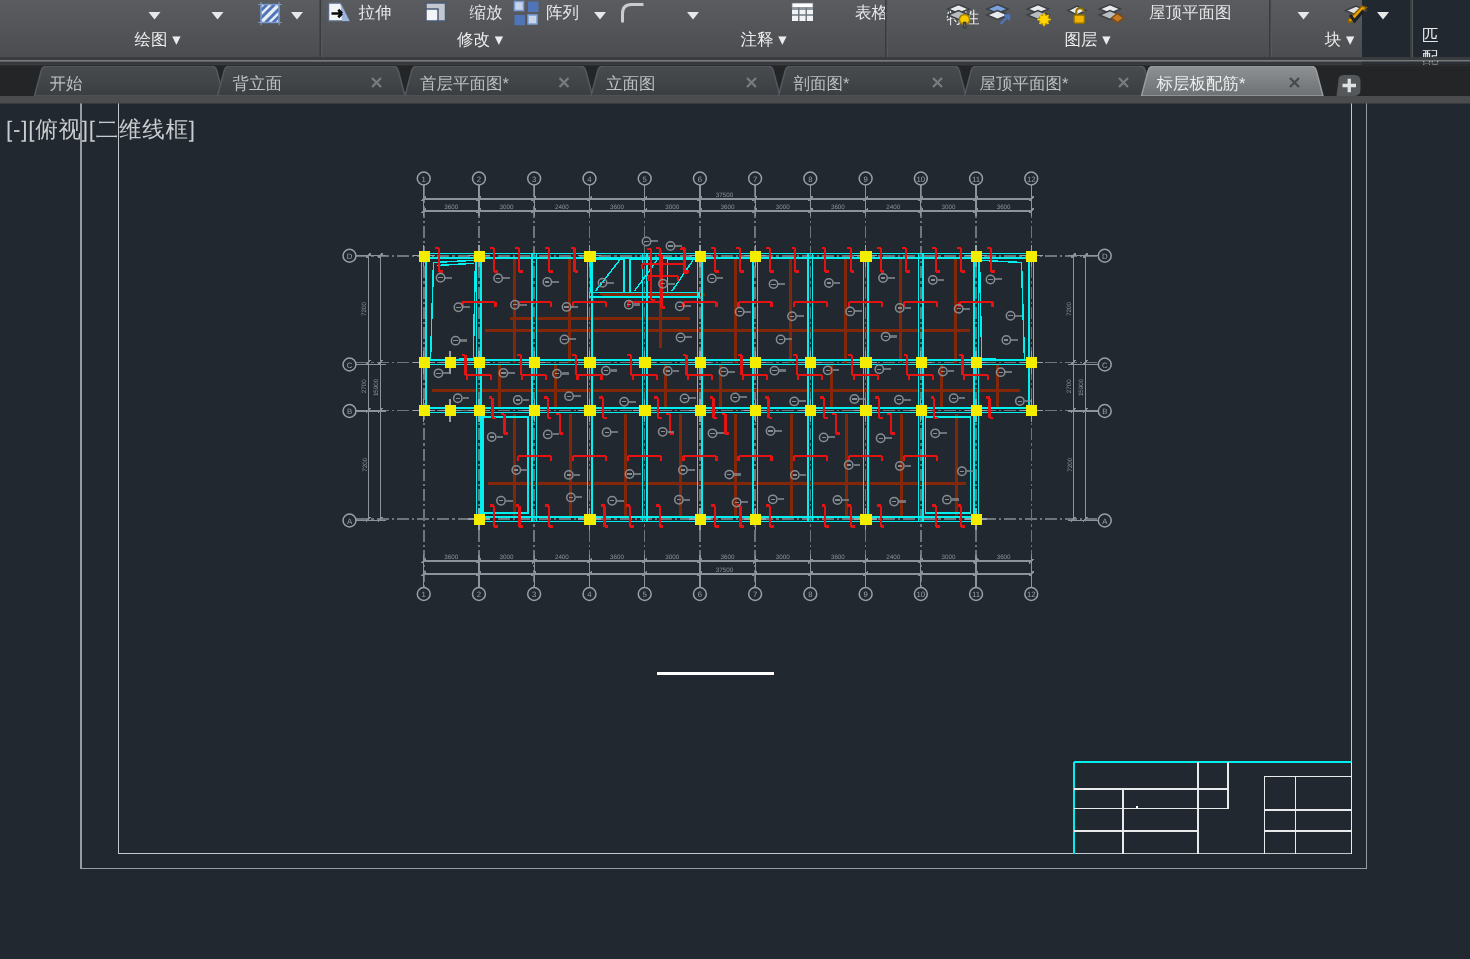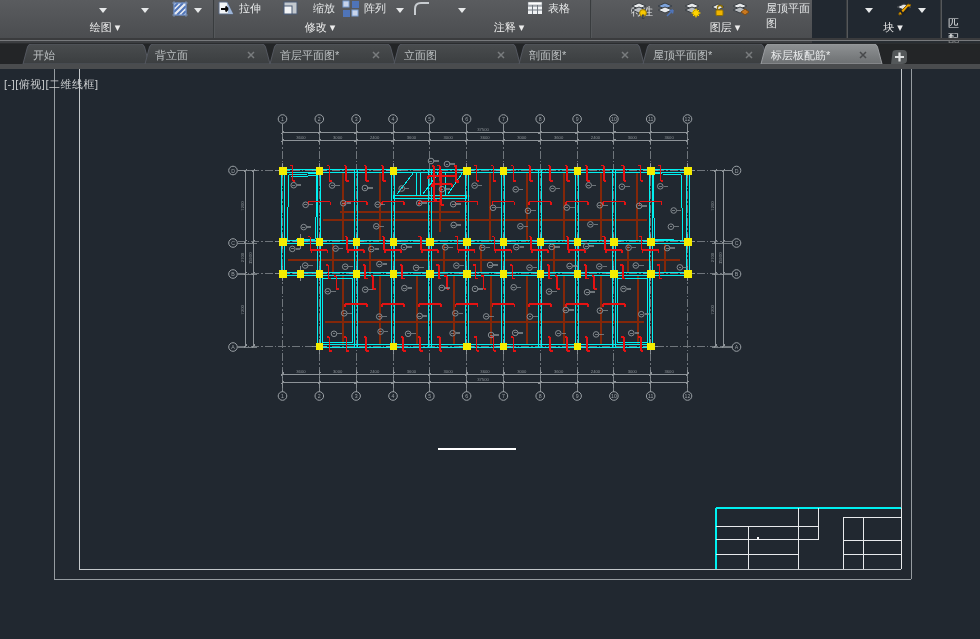--- a/index.html
+++ b/index.html
@@ -1,26 +1,26 @@
 <!DOCTYPE html>
 <html><head><meta charset="utf-8"><style>
 *{margin:0;padding:0;box-sizing:border-box}
 body{width:980px;height:639px;overflow:hidden;background:#212830;font-family:"Liberation Sans",sans-serif;position:relative}
-#ribbon{position:absolute;left:0;top:0;width:812px;height:45px;background:linear-gradient(#5a5c5f,#484a4d)}
+#ribbon{position:absolute;left:0;top:0;width:908px;height:45px;background:linear-gradient(#5a5c5f,#484a4d)}
 #ribbon .lbl{position:absolute;top:20px;height:15px;font-size:11px;color:#ececec;text-align:center;line-height:15px}
 #ribbon .strip{position:absolute;left:0;top:38px;width:980px;height:1.5px;background:#3a3b3d}
 #ribbon .strip2{position:absolute;left:0;top:39.5px;width:980px;height:1.2px;background:#77797c;box-shadow:0 1.5px 0 #303234,0 3px 0 #2b2d2f}
 .sep{position:absolute;top:0;width:1px;height:39px;background:#393c3e;box-shadow:1px 0 0 #55585b}
 .ic{position:absolute;top:0}
 .itxt{position:absolute;font-size:11px;color:#e4e6e7;top:1px}
 .darr{position:absolute;width:0;height:0;border-left:4px solid transparent;border-right:4px solid transparent;border-top:5px solid #e6e8e9}
 #tabbar{position:absolute;left:0;top:44px;width:980px;height:20px;background:#232527}
 #tabstrip{position:absolute;left:0;top:64px;width:980px;height:4.5px;background:#4a4c4e;z-index:5}
 #canvas{position:absolute;left:0;top:66px;width:980px;height:573px;background:#212830}
-#vptext{position:absolute;left:4px;top:77px;font-size:11px;color:#c9ccce;letter-spacing:0.5px}
+#vptext{position:absolute;left:4px;top:77px;font-size:15px;color:#c9ccce;letter-spacing:0.5px}
 </style></head><body>
 <div id="ribbon">
   <div class="darr" style="left:99px;top:8px"></div>
   <div class="darr" style="left:141px;top:8px"></div>
   <svg class="ic" style="left:172px;top:1px" width="26" height="17">
     <rect x="2" y="2" width="12" height="12" fill="#e8ecf2" stroke="#5b82c8"></rect>
     <path d="M2 11 L11 2 M5 14 L14 5 M2 6 L6 2 M10 14 L14 10" stroke="#4f74b8" stroke-width="2"></path>
     <path d="M0 2 H16 M0 14 H16 M2 0 V16 M14 0 V16" stroke="#8fa8d0" stroke-width="0.8" opacity="0.7"></path>
   </svg>
   <div class="darr" style="left:194px;top:8px"></div>
@@ -46,21 +46,21 @@
   <div class="darr" style="left:396px;top:8px"></div>
   <svg class="ic" style="left:413px;top:1px" width="20" height="16">
     <path d="M2 14 L2 8 Q2 2 8 2 L16 2" fill="none" stroke="#c8ccd0" stroke-width="2"></path>
   </svg>
   <div class="darr" style="left:458px;top:8px"></div>
   <svg class="ic" style="left:527px;top:1px" width="17" height="14">
     <rect x="1" y="1" width="14" height="12" fill="#f0f2f4"></rect>
     <path d="M1 5 H15 M1 9 H15 M5.5 1 V13 M10.5 1 V13" stroke="#707880"></path>
     <rect x="1" y="1" width="14" height="3" fill="#fff" stroke="#707880" stroke-width="0.5"></rect>
   </svg>
-  <div class="itxt" style="left:548px">表格</div>
+  <div class="itxt" style="left:570px">表格</div>
   <div class="sep" style="left:590px"></div>
   <div class="itxt" style="left:631px;top:4px">特性</div>
   <svg class="ic" style="left:630px;top:1px" width="130" height="18">
     <g stroke="#3a3f44">
       <path d="M2 5 L9 2 L16 5 L9 8 Z" fill="#e8eaec"></path>
         <path d="M2 9 L9 6 L16 9 L9 12 Z" fill="#b8bcc0"></path>
       <circle cx="13" cy="12" r="3.4" fill="#f8c800" stroke="#a08000"></circle>
         <rect x="12.4" y="14" width="1.4" height="3.5" fill="#888"></rect>
       <path d="M28 5 L35 2 L42 5 L35 8 Z" fill="#7ba2dc"></path>
         <path d="M28 9 L35 6 L42 9 L35 12 Z" fill="#e8eaec"></path>

